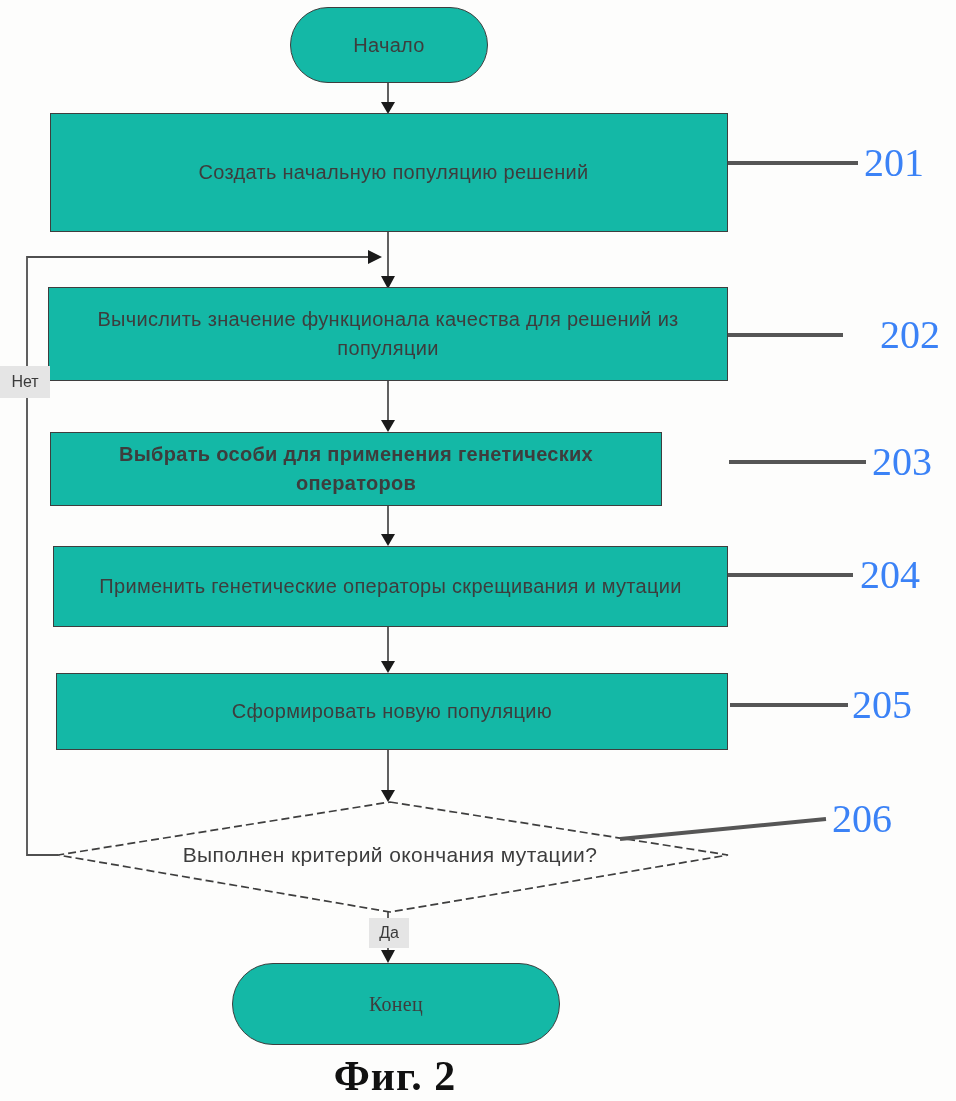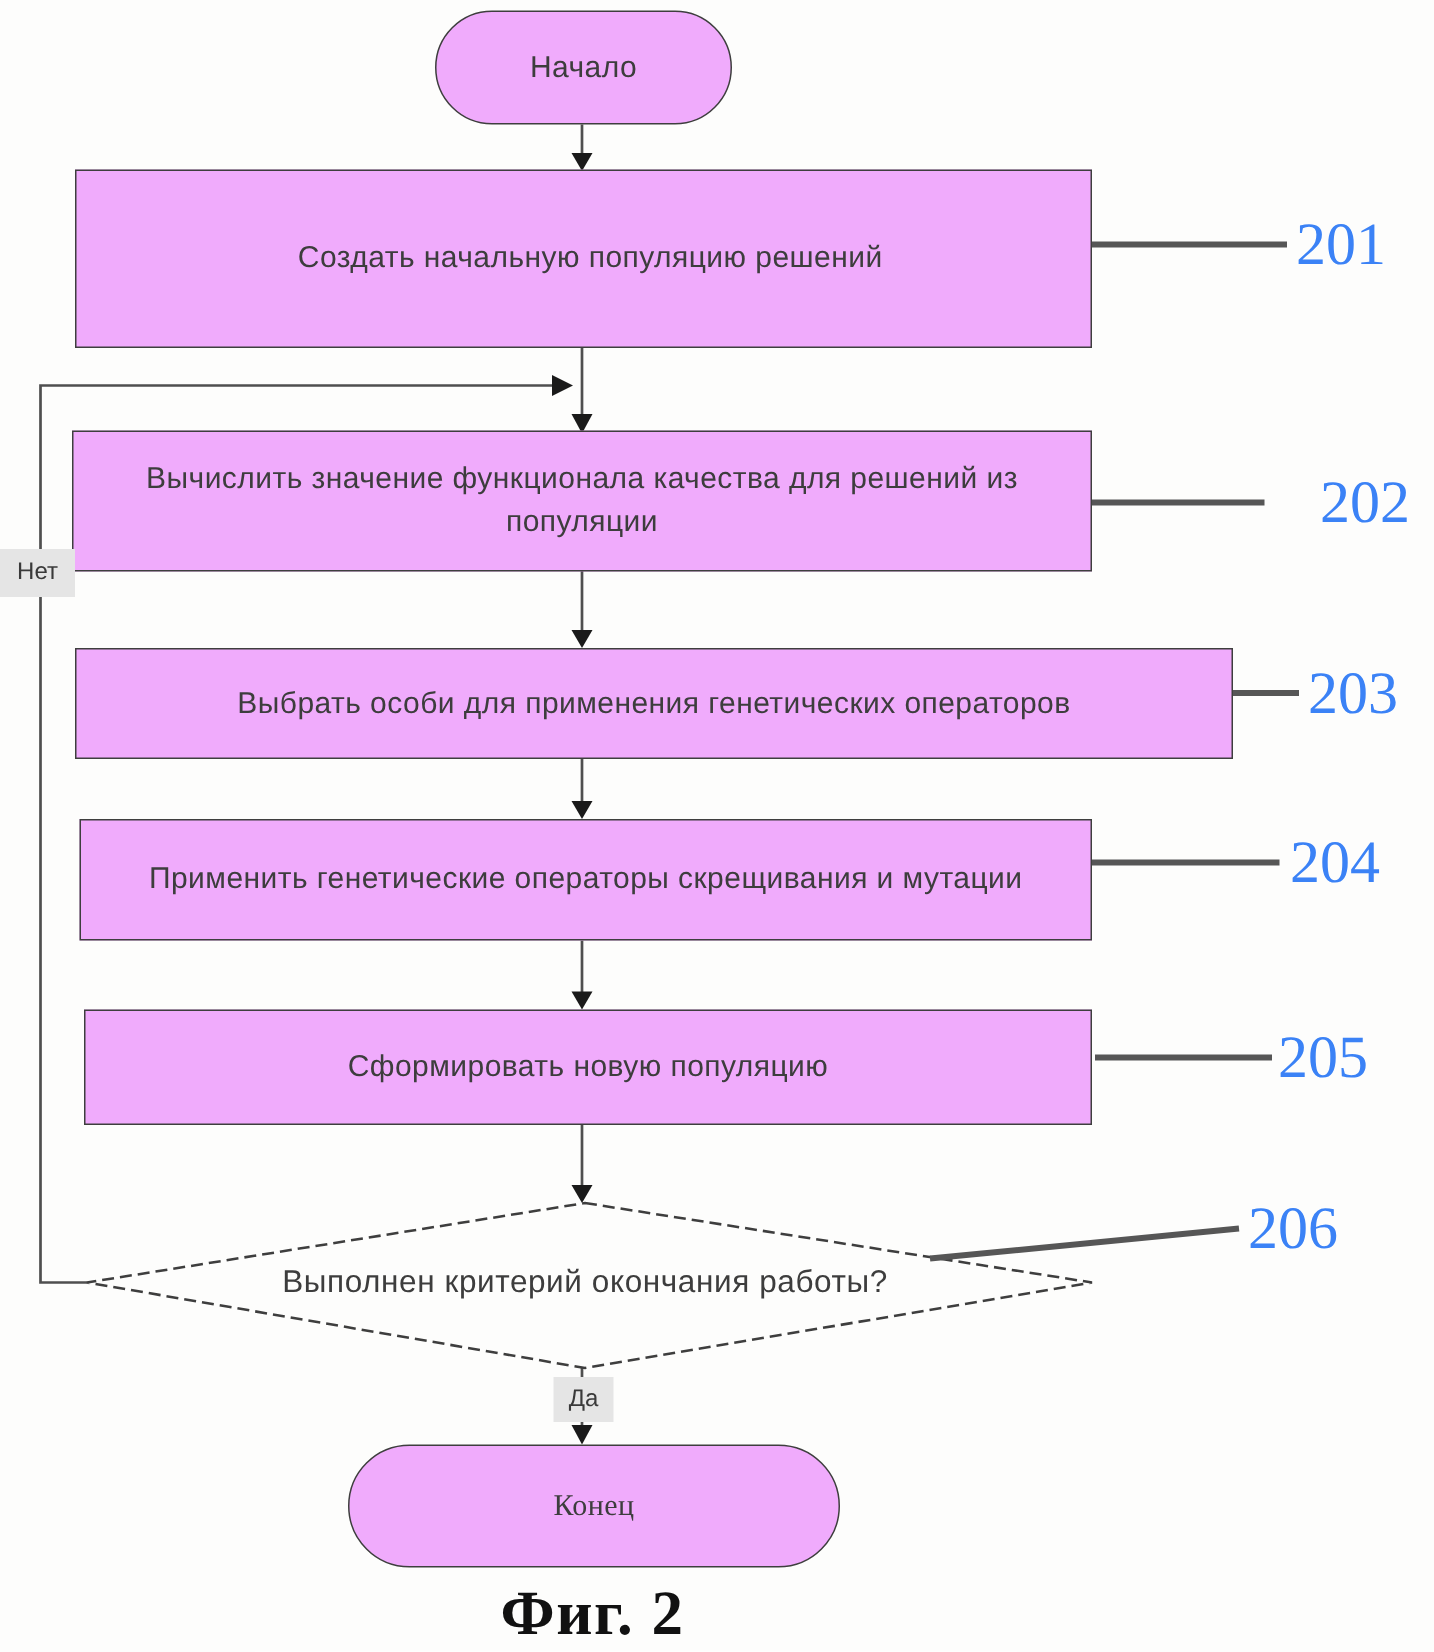--- a/index.html
+++ b/index.html
@@ -19,21 +19,21 @@
     left: 0; top: 0;
     width: 956px; height: 1101px;
   }
   .node {
     position: absolute;
     display: flex;
     align-items: center;
     justify-content: center;
     text-align: center;
     border: 1.6px solid #3e3e3e;
-    background: #f0abfc;
+    background: #14b8a6;
     color: #3d3d3d;
     font-size: 20px;
     letter-spacing: 0.3px;
     line-height: 1.45;
     box-sizing: border-box;
   }
   .terminal { border-radius: 42px; }
   .process  { padding: 0 30px; }
   .diamond-label {
     position: absolute;
@@ -121,33 +121,33 @@
   </div>
 
   <div class="node process" style="left:50px; top:113px; width:678px; height:119px;padding-left:39px;">
     <span>Создать начальную популяцию решений</span>
   </div>
 
   <div class="node process" style="left:48px; top:287px; width:680px; height:94px;">
     <span>Вычислить  значение функционала качества для решений из популяции</span>
   </div>
 
-  <div class="node process" style="left:50px; top:432px; width:772px; height:74px;">
+  <div class="node process" style="left:50px; top:432px; width:612px; height:74px;font-weight:bold;">
     <span>Выбрать особи для применения генетических операторов</span>
   </div>
 
   <div class="node process" style="left:53px; top:546px; width:675px; height:81px;">
     <span>Применить генетические операторы скрещивания и мутации</span>
   </div>
 
   <div class="node process" style="left:56px; top:673px; width:672px; height:77px;">
     <span>Сформировать новую популяцию</span>
   </div>
 
-  <div class="diamond-label" style="left:110px; top:841px; width:560px; height:28px;">Выполнен критерий окончания работы?</div>
+  <div class="diamond-label" style="left:110px; top:841px; width:560px; height:28px;">Выполнен критерий окончания мутации?</div>
 
   <div class="branch-label" style="left:0px; top:366px; width:50px; height:32px;">Нет</div>
   <div class="branch-label" style="left:369px; top:918px; width:40px; height:30px;">Да</div>
 
   <div class="node terminal" style="left:232px; top:963px; width:328px; height:82px;font-family:Liberation Serif, serif;">
     <span>Конец</span>
   </div>
 
   <div class="ref-num" style="left:864px; top:143px;">201</div>
   <div class="ref-num" style="left:848px; top:315px;margin-left:32px;">202</div>

